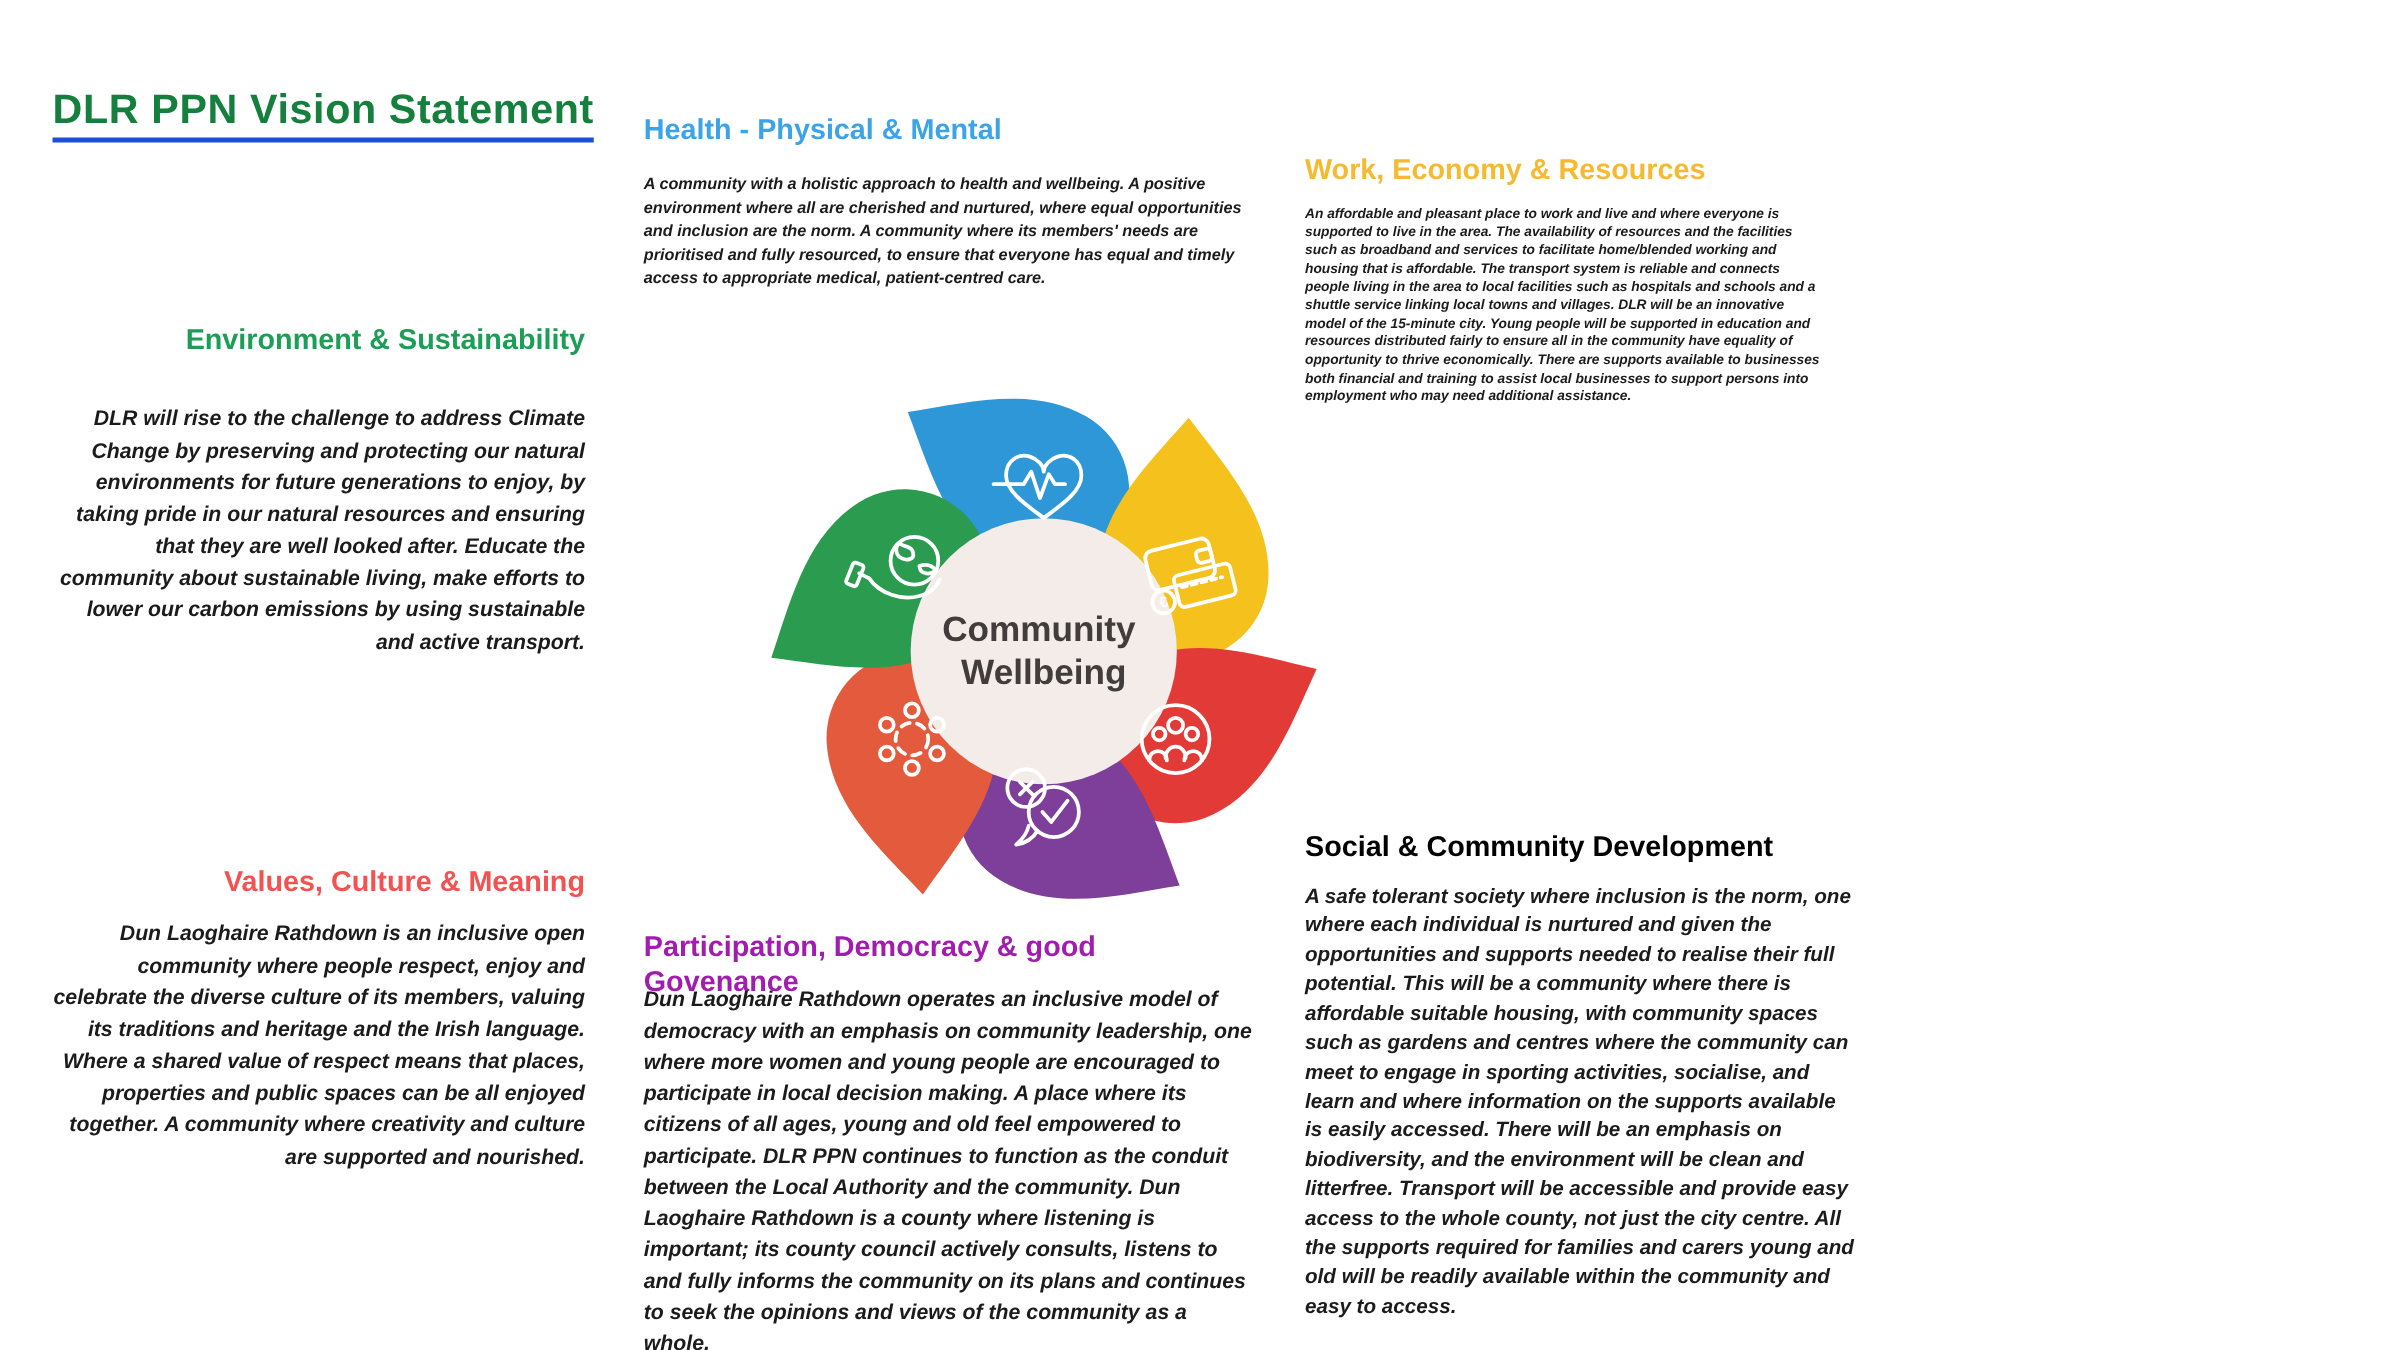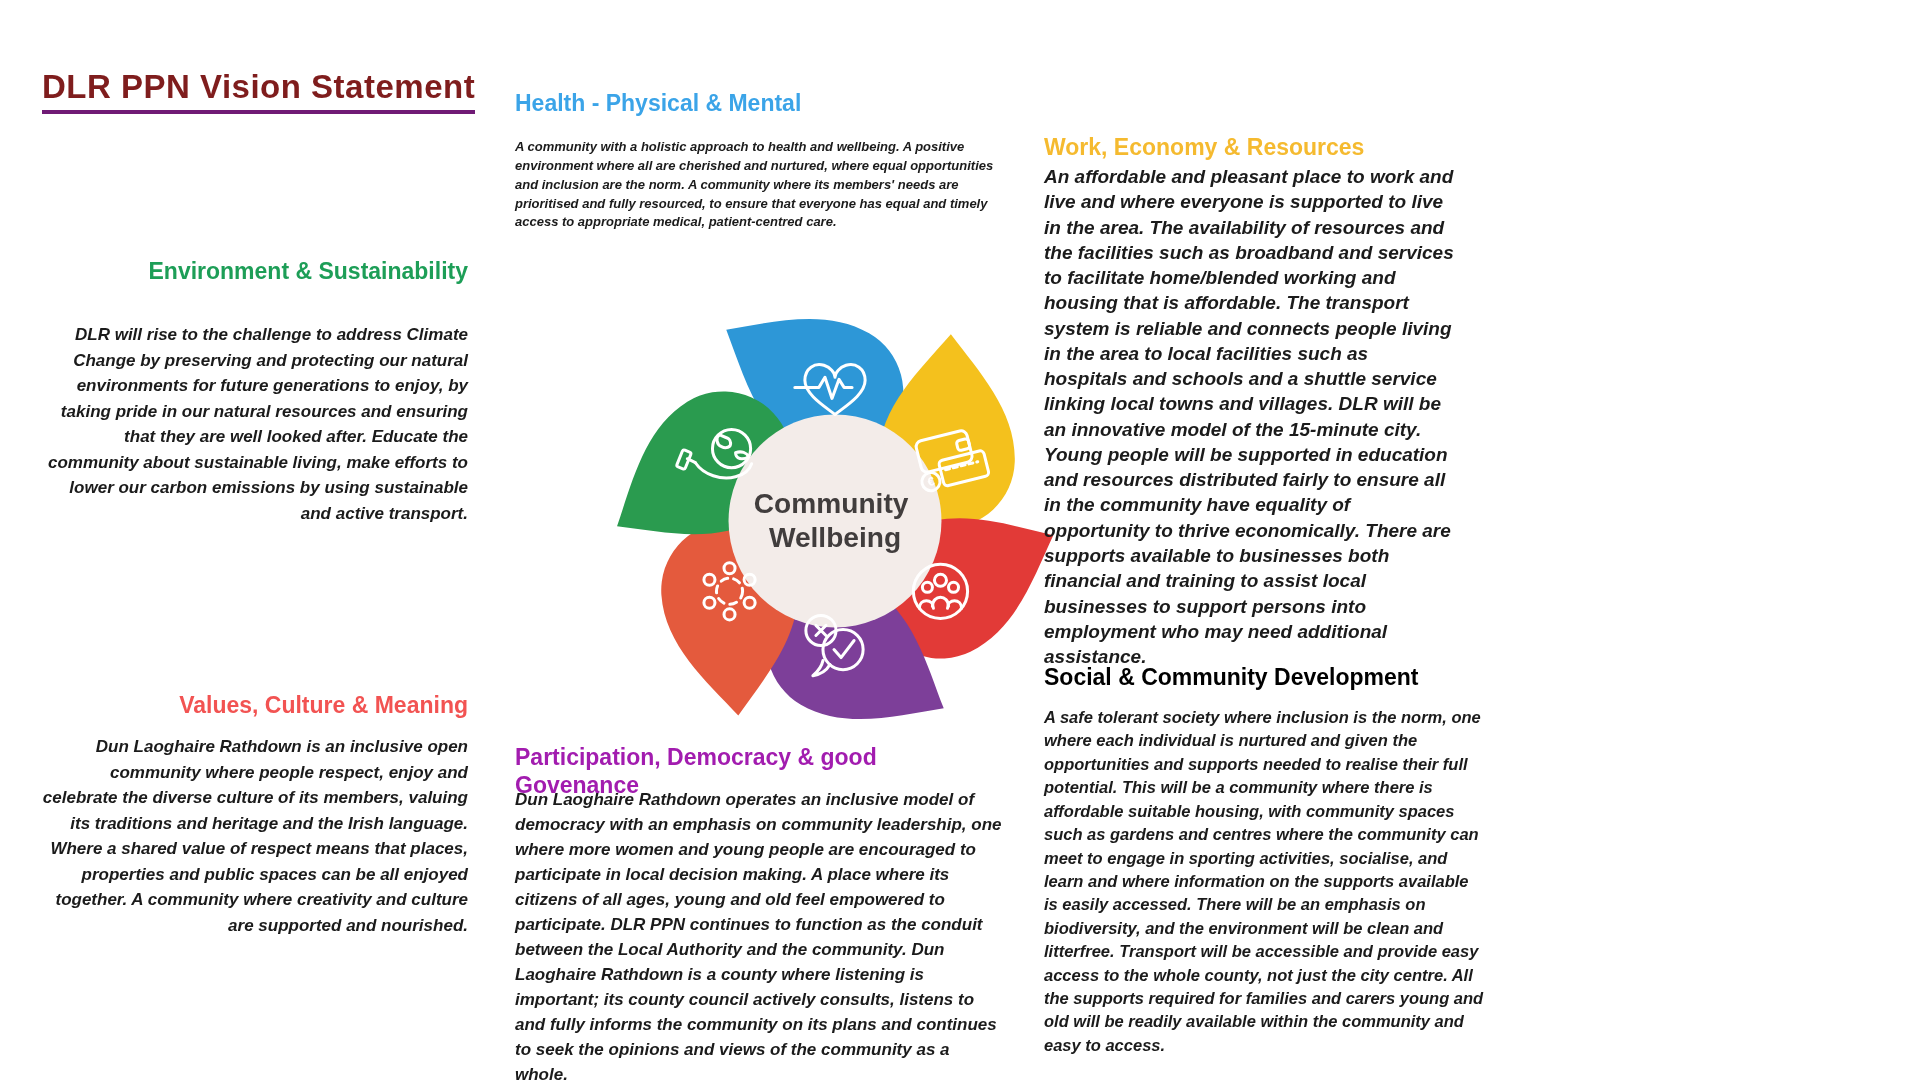--- a/index.html
+++ b/index.html
@@ -1,22 +1,22 @@
 <!DOCTYPE html>
 <html><head>
 <meta charset="utf-8">
 <style>
   html,body{margin:0;padding:0;background:#ffffff;}
   body{width:1920px;height:1080px;position:relative;overflow:hidden;
        font-family:"Liberation Sans",sans-serif;color:#1c1c1c;}
 
   .abs{position:absolute;}
 
-  .page-title{left:42px;top:68px;font-size:33px;font-weight:800;color:#7f1d1d;
-              letter-spacing:.5px;border-bottom:4px solid #701a75;padding-bottom:4px;}
+  .page-title{left:42px;top:68px;font-size:33px;font-weight:800;color:#15803d;
+              letter-spacing:.5px;border-bottom:4px solid #1d4ed8;padding-bottom:4px;}
 
   .heading{font-weight:700;font-size:23px;line-height:1.2;}
   .body-text{font-weight:700;font-style:italic;color:#1b1b1b;}
 
   
   .col-left{left:40px;width:428px;text-align:right;}
   .env-heading{top:258px;}
   .env-body{top:322px;font-size:17px;line-height:1.5;}
   .values-heading{top:692px;}
   .values-body{top:714px;font-size:17px;line-height:1.5;margin-top:20px;}
@@ -25,21 +25,21 @@
   .col-center{left:515px;width:484px;text-align:left;}
   .health-heading{top:90px;}
   .health-body{top:138px;font-size:13px;line-height:1.45;}
   .wheel-wrap{left:596px;top:300px;width:478px;height:452px;}
   .part-heading{top:744px;}
   .part-body{top:788px;width:492px;font-size:17px;line-height:1.47;}
 
   
   .col-right{left:1044px;text-align:left;}
   .work-heading{top:122px;width:420px;}
-  .work-body{top:164px;width:412px;font-size:19px;line-height:1.33;}
+  .work-body{top:164px;width:412px;font-size:11px;line-height:1.33;}
   .social-heading{top:664px;width:430px;}
   .social-body{top:706px;width:442px;font-size:16.5px;line-height:1.42;}
 
   .wheel-center-label{font-weight:700;}
   svg .icon{stroke:#ffffff;stroke-width:3;fill:none;stroke-linecap:round;stroke-linejoin:round;}
 </style>
 </head>
 <body>
 
 <div class="abs page-title">DLR PPN Vision Statement</div>
@@ -131,17 +131,17 @@
 
 <div class="abs col-center heading part-heading" style="color: #a21caf;">Participation, Democracy &amp; good Govenance</div>
 <div class="abs col-center body-text part-body">Dun Laoghaire Rathdown operates an inclusive model of democracy with an emphasis on community leadership, one where more women and young people are encouraged to participate in local decision making. A place where its citizens of all ages, young and old feel empowered to participate. DLR PPN continues to function as the conduit between the Local Authority and the community.  Dun Laoghaire Rathdown is a county where listening is important; its county council actively consults, listens to and fully informs the community on its plans and continues to seek the opinions and views of the community as a whole.</div>
 
 <div class="abs col-left heading env-heading" style="color: rgb(29, 158, 87);">Environment &amp; Sustainability</div>
 <div class="abs col-left body-text env-body">DLR will rise to the challenge to address Climate Change by preserving and protecting our natural environments for future generations to enjoy, by taking pride in our natural resources and ensuring that they are well looked after. Educate the community about sustainable living, make efforts to lower our carbon emissions by using sustainable and active transport.</div>
 
 <div class="abs col-left heading values-heading" style="color: rgb(242, 83, 82);">Values, Culture &amp; Meaning</div>
 <div class="abs col-left body-text values-body">Dun Laoghaire Rathdown is an inclusive open community where people respect, enjoy and celebrate the diverse culture of its members, valuing its traditions and heritage and the Irish language. Where a shared value of respect means that places, properties and public spaces can be all enjoyed together. A community where creativity and culture are supported and nourished.</div>
 
-<div class="abs col-right heading work-heading" style="color: rgb(245, 186, 47); margin-top: 12px;">Work, Economy &amp; Resources</div>
+<div class="abs col-right heading work-heading" style="color: rgb(245, 186, 47);">Work, Economy &amp; Resources</div>
 <div class="abs col-right body-text work-body">An affordable and pleasant place to work and live and where everyone is supported to live in the area. The availability of resources and the facilities such as broadband and services to facilitate home/blended working and housing that is affordable. The transport system is reliable and connects people living in the area to local facilities such as hospitals and schools and a shuttle service linking local towns and villages. DLR will be an innovative model of the 15-minute city. Young people will be supported in education and resources distributed fairly to ensure all in the community have equality of opportunity to thrive economically. There are supports available to businesses both financial and training to assist local businesses to support persons into employment who may need additional assistance.</div>
 
 <div class="abs col-right heading social-heading" style="color: #000000;">Social &amp; Community Development</div>
 <div class="abs col-right body-text social-body">A safe tolerant society where inclusion is the norm, one where each individual is nurtured and given the opportunities and supports needed to realise their full potential. This will be a community where there is affordable suitable housing, with community spaces such as gardens and centres where the community can meet to engage in sporting activities, socialise, and learn and where information on the supports available is easily accessed. There will be an emphasis on biodiversity, and the environment will be clean and litterfree. Transport will be accessible and provide easy access to the whole county, not just the city centre. All the supports required for families and carers young and old will be readily available within the community and easy to access.</div>
 
 </body></html>

